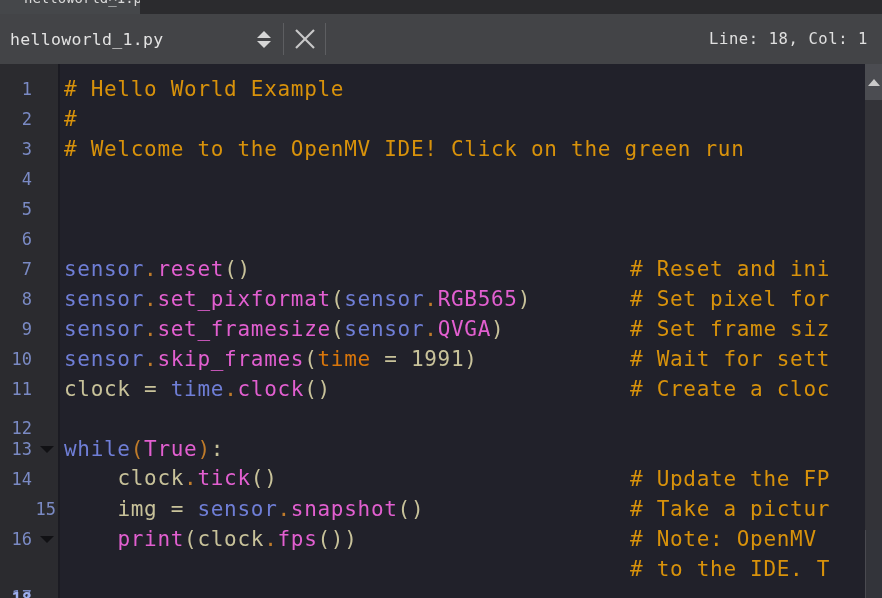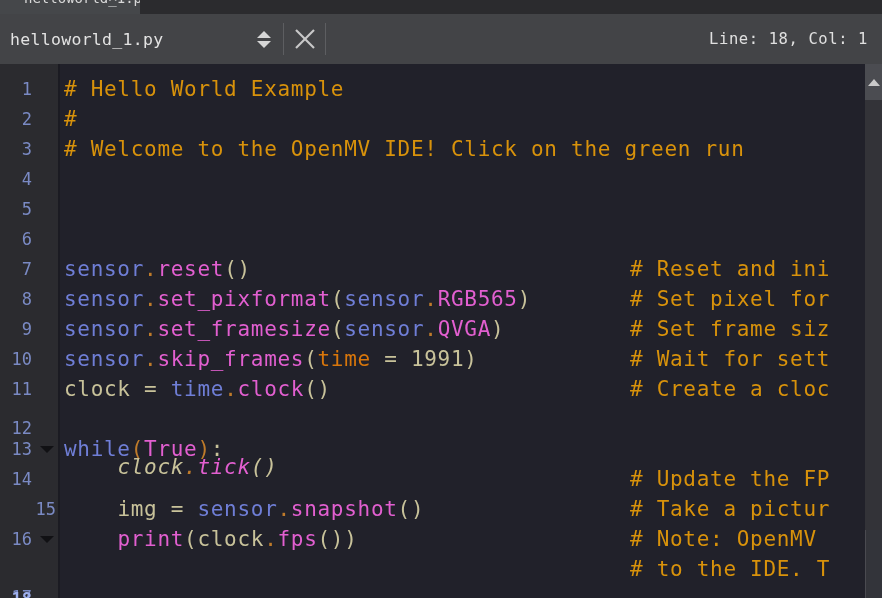--- a/index.html
+++ b/index.html
@@ -332,21 +332,21 @@
         <div class="codeline" style="top: 70px;"><span class="t-com"># Welcome to the OpenMV IDE! Click on the green run</span></div>
         <div class="codeline" style="top: 100px;"></div>
         <div class="codeline" style="top: 160px;"></div>
         <div class="codeline" style="top: 190px;"><span class="t-mod">sensor</span><span class="t-par">.</span><span class="t-fn">reset</span><span class="t-plain">()</span></div>
         <div class="codeline" style="top: 220px;"><span class="t-mod">sensor</span><span class="t-par">.</span><span class="t-fn">set_pixformat</span><span class="t-plain">(</span><span class="t-mod">sensor</span><span class="t-par">.</span><span class="t-con">RGB565</span><span class="t-plain">)</span></div>
         <div class="codeline" style="top: 250px;"><span class="t-mod">sensor</span><span class="t-par">.</span><span class="t-fn">set_framesize</span><span class="t-plain">(</span><span class="t-mod">sensor</span><span class="t-par">.</span><span class="t-con">QVGA</span><span class="t-plain">)</span></div>
         <div class="codeline" style="top: 280px;"><span class="t-mod">sensor</span><span class="t-par">.</span><span class="t-fn">skip_frames</span><span class="t-plain">(</span><span class="t-arg">time</span><span class="t-plain"> = </span><span class="t-num">1991</span><span class="t-plain">)</span></div>
         <div class="codeline" style="top: 310px;"><span class="t-var">clock</span><span class="t-plain"> = </span><span class="t-mod">time</span><span class="t-par">.</span><span class="t-fn">clock</span><span class="t-plain">()</span></div>
         <div class="codeline" style="top: 340px;"></div>
         <div class="codeline" style="top: 370px;"><span class="t-kw2">while</span><span class="t-par">(</span><span class="t-bool">True</span><span class="t-par">)</span><span class="t-plain">:</span></div>
-        <div class="codeline" style="top: 388px; font-style: italic;"><span class="t-plain">    </span><span class="t-var">clock</span><span class="t-par">.</span><span class="t-fn">tick</span><span class="t-plain">()</span></div>
+        <div class="codeline" style="top: 399px;"><span class="t-plain">    </span><span class="t-var">clock</span><span class="t-par">.</span><span class="t-fn">tick</span><span class="t-plain">()</span></div>
         <div class="codeline" style="top: 460px;"><span class="t-plain">    </span><span class="t-fn">print</span><span class="t-plain">(</span><span class="t-var">clock</span><span class="t-par">.</span><span class="t-fn">fps</span><span class="t-plain">())</span></div>
         <div class="codeline" style="top: 430px;"><span class="t-plain">    </span><span class="t-var">img</span><span class="t-plain"> = </span><span class="t-mod">sensor</span><span class="t-par">.</span><span class="t-fn">snapshot</span><span class="t-plain">()</span></div>
         <div class="codeline" style="top: 490px;"></div>
         <div class="codeline" style="top: 520px;"></div>
         <div class="codeline t-com" style="top: 190px; left: 570px;"># Reset and ini</div>
         <div class="codeline t-com" style="top: 220px; left: 570px;"># Set pixel for</div>
         <div class="codeline t-com" style="top: 250px; left: 570px;"># Set frame siz</div>
         <div class="codeline t-com" style="top: 280px; left: 570px;"># Wait for sett</div>
         <div class="codeline t-com" style="top: 310px; left: 570px;"># Create a cloc</div>
         <div class="codeline t-com" style="top: 430px; left: 570px;"># Take a pictur</div>

